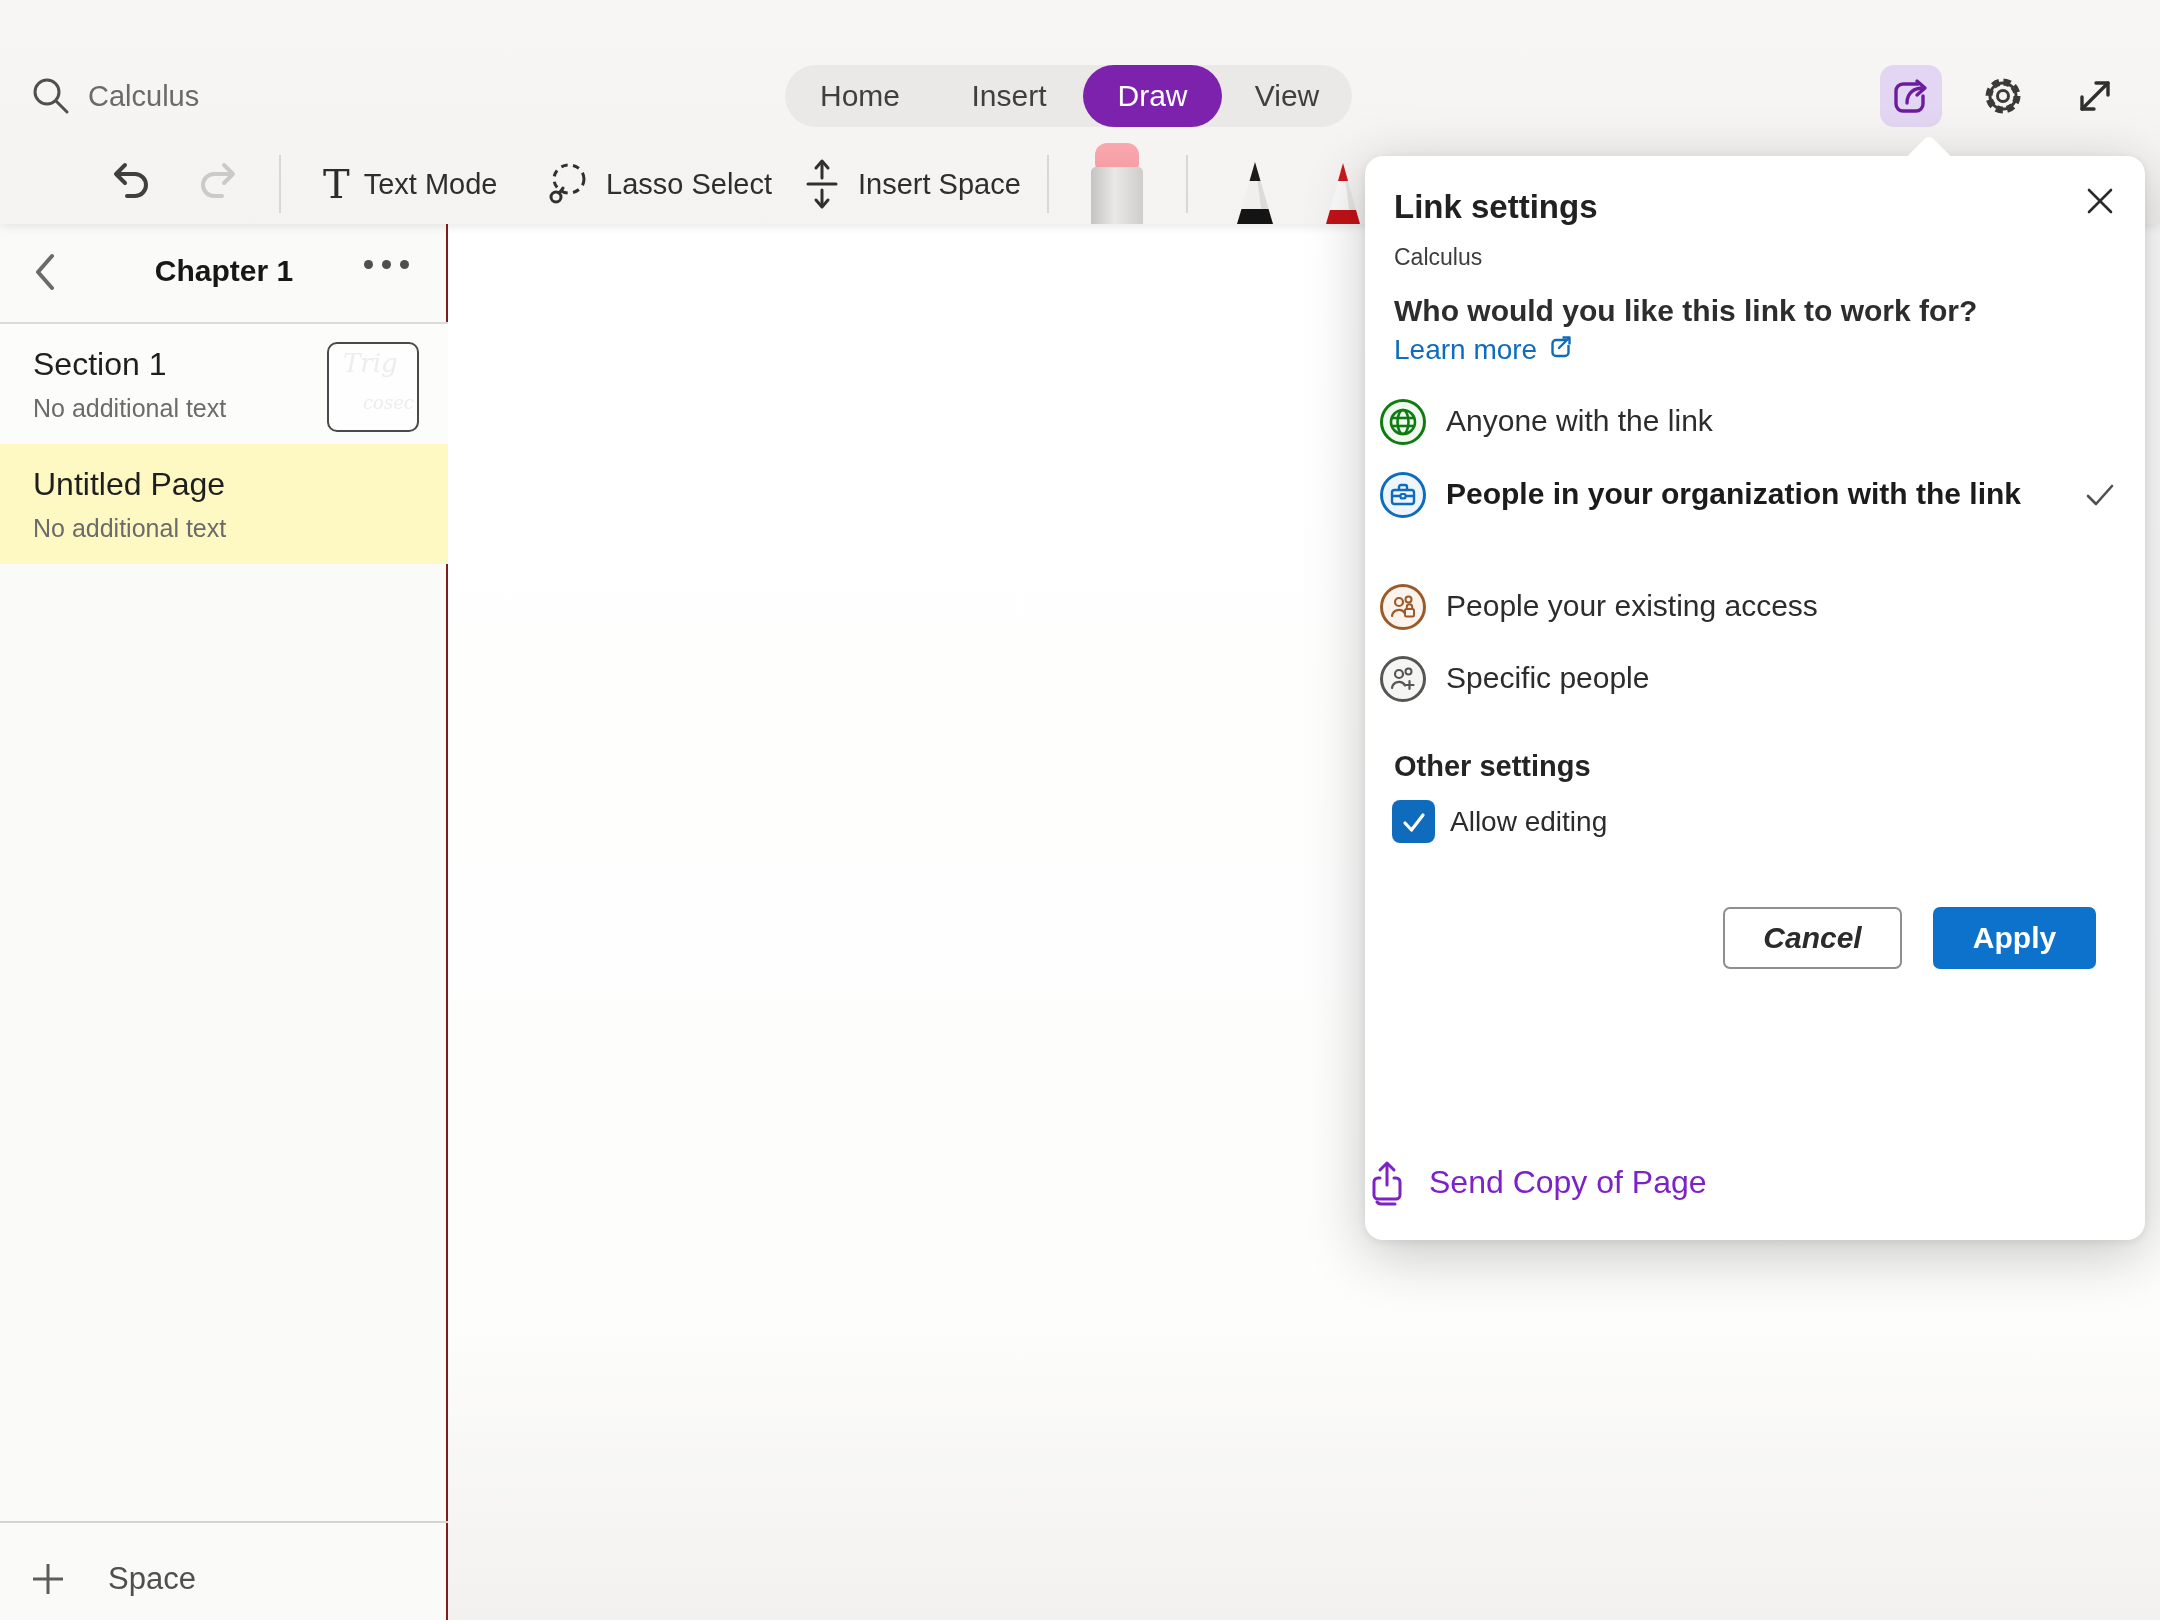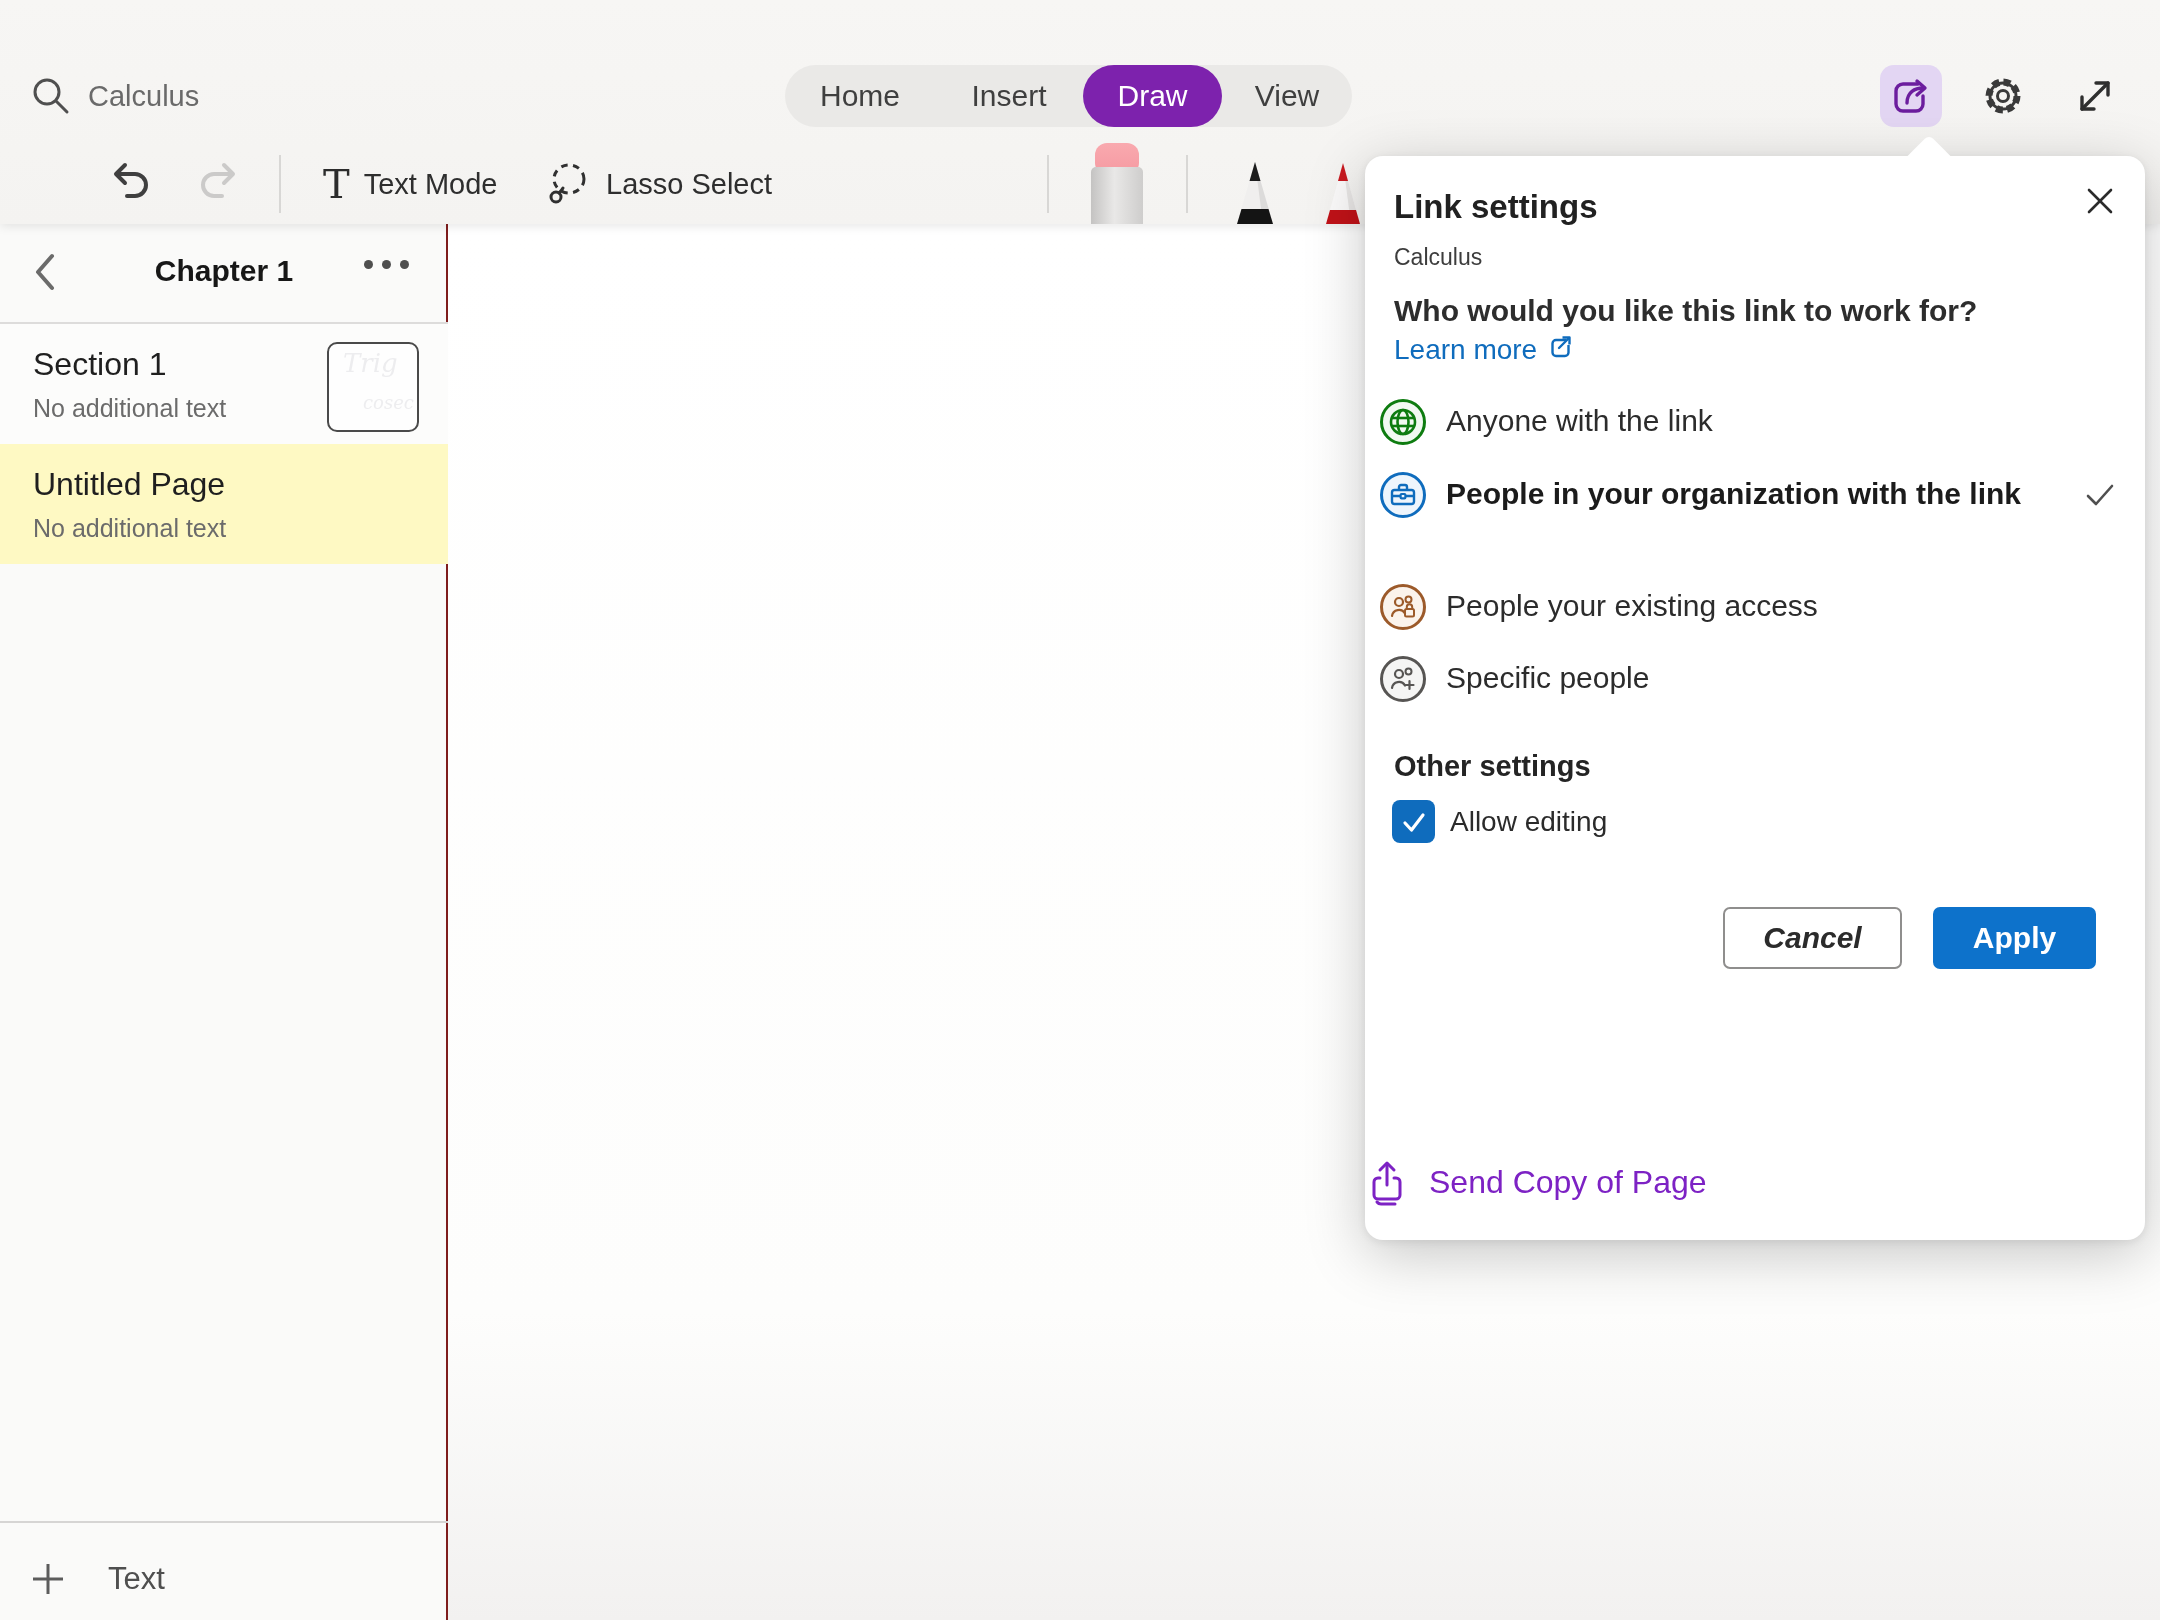--- a/index.html
+++ b/index.html
@@ -128,20 +128,30 @@
 
     <div class="abs tool" style="left:544px;top:152px;height:64px">
       <svg width="48" height="56" viewBox="0 0 48 56">
         <ellipse cx="25" cy="23" rx="15" ry="14" fill="none" stroke="#303030" stroke-width="3" stroke-dasharray="6.5 5.5"></ellipse>
         <circle cx="12" cy="41" r="5" fill="none" stroke="#303030" stroke-width="3"></circle>
         <path d="M15 37 C17 35 18 34 19 32" fill="none" stroke="#303030" stroke-width="3" stroke-linecap="round"></path>
       </svg>
       <span>Lasso Select</span>
     </div>
 
+    <div class="abs tool" style="left:800px;top:152px;height:64px">
+      <svg width="44" height="56" viewBox="0 0 44 56">
+        <line x1="8" y1="28" x2="36" y2="28" stroke="#303030" stroke-width="3" stroke-linecap="round"></line>
+        <line x1="22" y1="22" x2="22" y2="8" stroke="#303030" stroke-width="3" stroke-linecap="round"></line>
+        <path d="M16 12 L22 5 L28 12" fill="none" stroke="#303030" stroke-width="3" stroke-linecap="round" stroke-linejoin="round"></path>
+        <line x1="22" y1="34" x2="22" y2="48" stroke="#303030" stroke-width="3" stroke-linecap="round"></line>
+        <path d="M16 44 L22 51 L28 44" fill="none" stroke="#303030" stroke-width="3" stroke-linecap="round" stroke-linejoin="round"></path>
+      </svg>
+      <span>Insert Space</span>
+    </div>
 
     <div class="abs vdiv" style="left:1047px"></div>
 
     <div class="abs" style="left:1091px;top:143px;width:52px;height:81px">
       <div class="abs" style="left:4px;top:0;width:44px;height:32px;border-radius:12px;background:linear-gradient(180deg,#f9a9af,#f59aa1)"></div>
       <div class="abs" style="left:0;top:24px;width:52px;height:57px;border-radius:5px 5px 0 0;background:linear-gradient(90deg,#c4c3c2,#e9e8e7 45%,#cecdcc)"></div>
     </div>
 
     <div class="abs vdiv" style="left:1186px"></div>
 
@@ -191,21 +201,21 @@
       <div class="abs page-title">Untitled Page</div>
       <div class="abs page-sub">No additional text</div>
     </div>
 
     <div id="sb-bottom-div" class="abs"></div>
     <div id="add-page" class="abs">
       <svg width="36" height="36" viewBox="0 0 36 36">
         <line x1="18" y1="3" x2="18" y2="33" stroke="#5c5c5c" stroke-width="3"></line>
         <line x1="3" y1="18" x2="33" y2="18" stroke="#5c5c5c" stroke-width="3"></line>
       </svg>
-      <span id="add-page-label">Text</span>
+      <span id="add-page-label">Space</span>
     </div>
   </div>
 
   <div id="canvas" class="abs"></div>
 
   <div id="popover" class="abs">
     <div id="pop-tail" class="abs"></div>
 
     <div class="abs" style="left:717px;top:27px;width:36px;height:36px">
       <svg width="36" height="36" viewBox="0 0 36 36">

